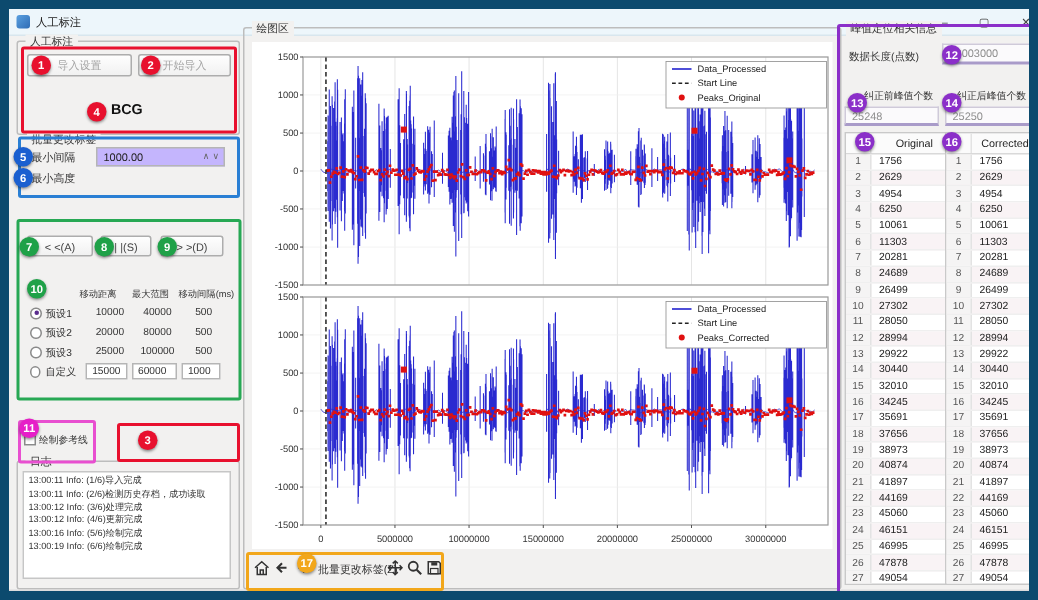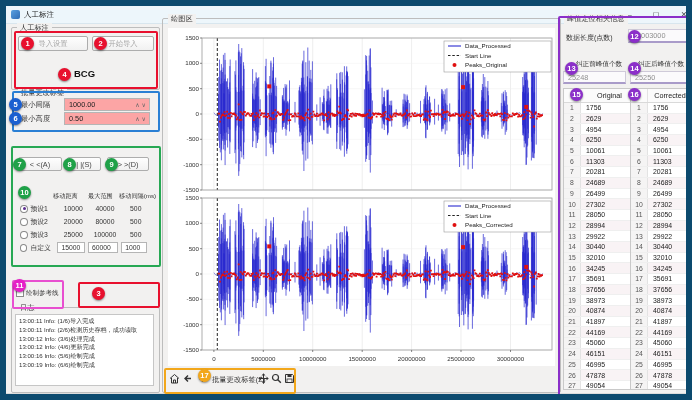--- a/index.html
+++ b/index.html
@@ -13,21 +13,21 @@
   .title-text{left:18px;top:4px;font-size:7.5px;color:#222;}
   .win-controls{right:0;top:0;display:flex;}
   .win-btn{width:28px;height:17px;display:flex;align-items:center;justify-content:center;font-size:7.5px;color:#444;}
   
   .groupbox{border:1px solid #bdbdbd;border-radius:2px;}
   .gb-title{position:absolute;top:-5px;left:5px;background:#f2f1f0;padding:0 3px;font-size:7.2px;line-height:10px;color:#333;white-space:nowrap;}
   
   .btn{background:linear-gradient(#fefefe,#f1f1f1);border:1px solid #adadad;border-radius:2px;
        display:flex;align-items:center;justify-content:center;font-size:7.3px;color:#444;box-sizing:border-box;}
   .btn.disabled{color:#a5a5a5;}
-  .field{background:#fca5a5;border:1px solid #b5b5b5;box-sizing:border-box;display:flex;align-items:center;font-size:7.3px;color:#222;}
+  .field{background:#c4b5fd;border:1px solid #b5b5b5;box-sizing:border-box;display:flex;align-items:center;font-size:7.3px;color:#222;}
   .field .val{flex:1;padding-left:4px;}
   .spin{display:flex;align-items:center;padding-right:3px;color:#666;font-size:6px;gap:2px;}
   .rp-input{background:#fbfafc;border:1px solid #cfcad9;border-bottom:2px solid #a99bc9;box-sizing:border-box;
             font-size:7.3px;color:#8f8f8f;display:flex;align-items:center;padding-left:4px;}
   .lbl{font-size:7.3px;color:#333;white-space:nowrap;}
   .small-lbl{font-size:6.6px;color:#333;white-space:nowrap;}
   
   .ann-box{position:absolute;border:2px solid;border-radius:2px;pointer-events:none;}
   .badge{position:absolute;width:13px;height:13px;border-radius:50%;color:#fff;font-size:7.5px;font-weight:bold;
          display:flex;align-items:center;justify-content:center;box-shadow:0 1px 2px rgba(0,0,0,.45);pointer-events:none;}
@@ -84,27 +84,20 @@
   </div>
   <div class="abs lbl" style="left:15px;top:94px;">最小间隔</div>
   <div class="abs field" style="left:58px;top:92px;width:86px;height:13px;">
     <span class="val">1000.00</span>
     <span class="spin">
         <span>∧</span>
         <span>∨</span>
       </span>
   </div>
   <div class="abs lbl" style="left:15px;top:108px;">最小高度</div>
-  <div class="abs field" style="left:58px;top:106px;width:86px;height:13px;">
-    <span class="val">0.50</span>
-    <span class="spin">
-        <span>∧</span>
-        <span>∨</span>
-      </span>
-  </div>
 
   <div class="abs btn" style="left:12px;top:151px;width:44px;height:14px;">&lt; &lt;(A)</div>
   <div class="abs btn" style="left:61px;top:151px;width:34px;height:14px;">| |(S)</div>
   <div class="abs btn" style="left:101px;top:151px;width:42px;height:14px;">&gt; &gt;(D)</div>
 
   <div class="abs small-lbl" style="left:47px;top:186px;font-size:6.2px;">移动距离</div>
   <div class="abs small-lbl" style="left:82px;top:186px;font-size:6.2px;">最大范围</div>
   <div class="abs small-lbl" style="left:113px;top:186px;font-size:6.2px;">移动间隔(ms)</div>
   <div class="abs" id="preset-rows" style="left:14px;top:196px;width:130px;">
       <div class="preset-row">

